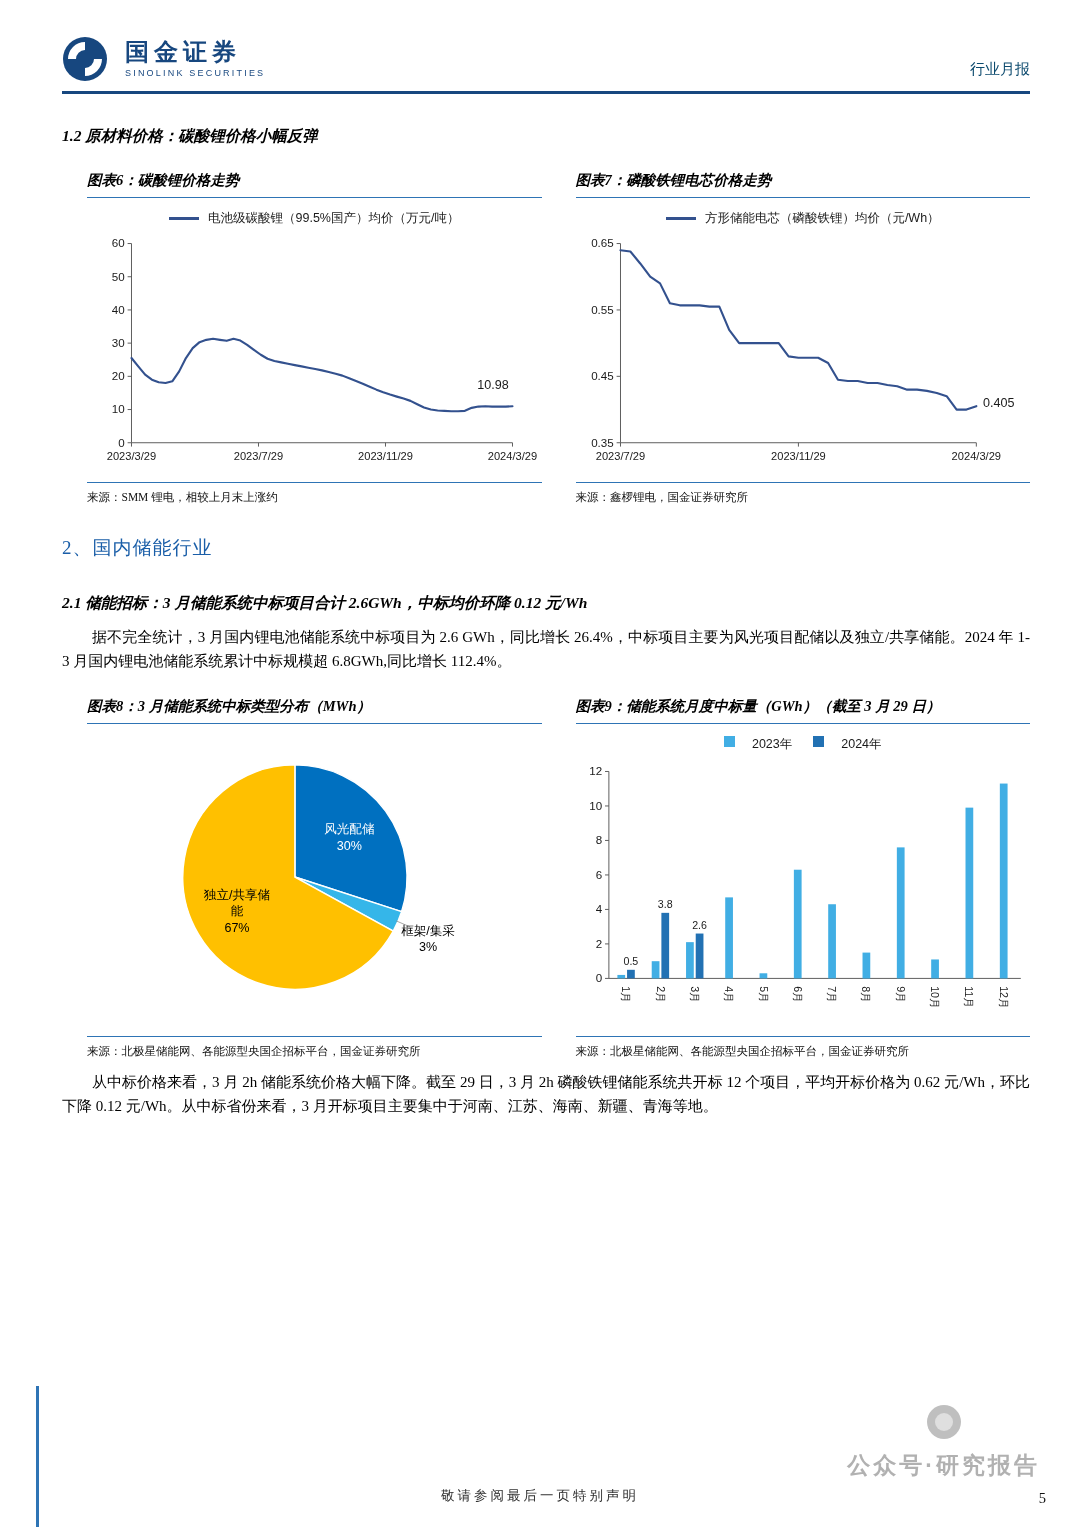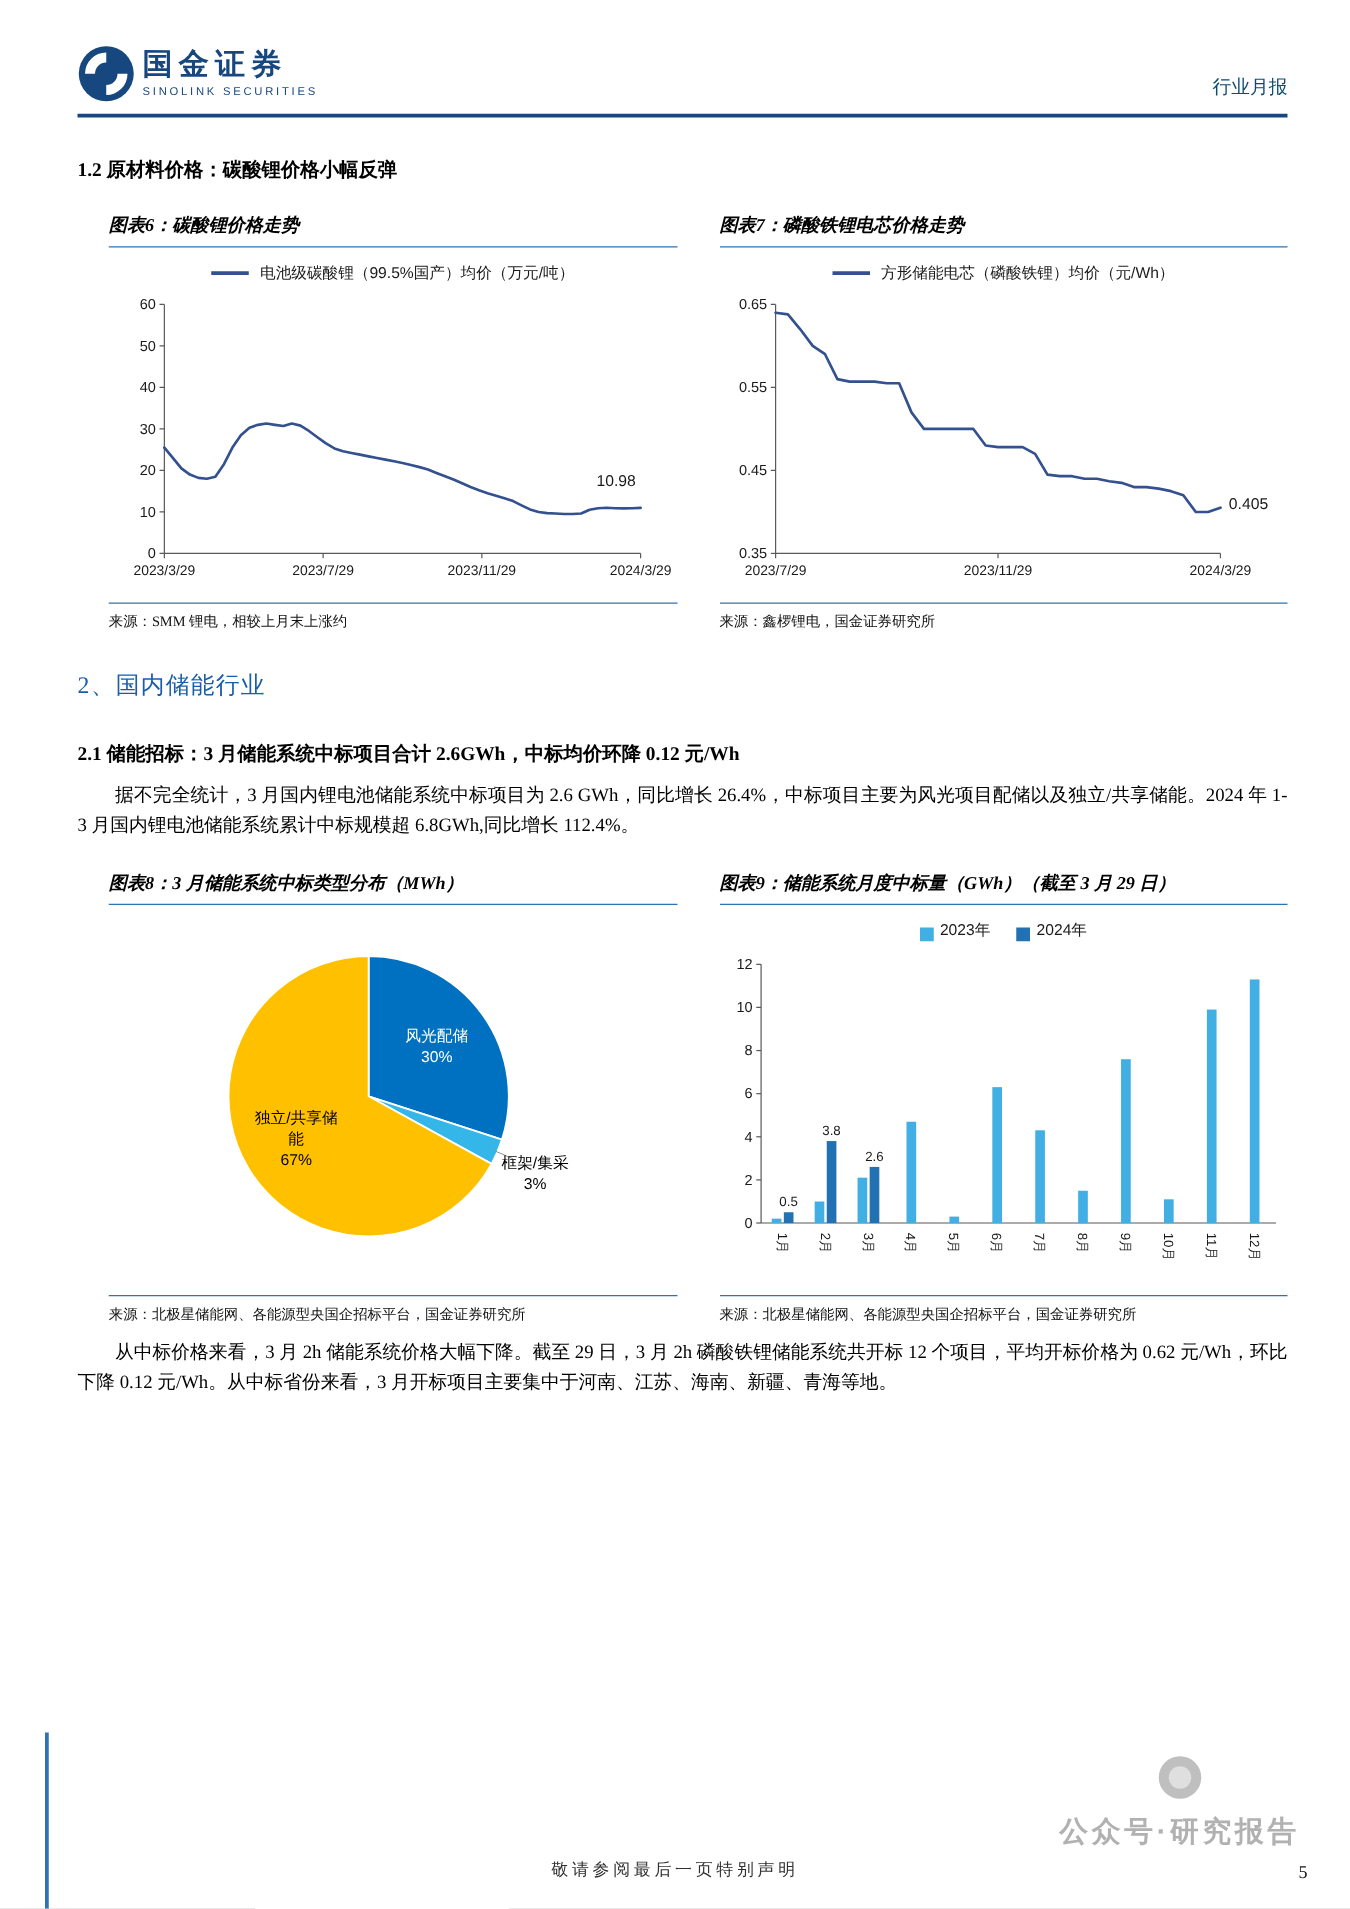--- a/index.html
+++ b/index.html
@@ -3,40 +3,40 @@
 <meta charset="utf-8">
 <style>
   * { box-sizing: border-box; }
   body { margin: 0; background: #888; }
   .page {
     position: relative; width: 1080px; height: 1527px; margin: 0 auto;
     background: #fff; font-family: "Liberation Serif", serif; color: #000;
     overflow: hidden;
   }
   .header { display: flex; justify-content: space-between; align-items: flex-end; padding: 36px 50px 0 62px; }
-  .brand { display: flex; align-items: center; gap: 6px; }
+  .brand { display: flex; align-items: center; gap: 17px; }
   .brand-cn { font-size: 24px; font-weight: bold; color: #17477F; letter-spacing: 5px; font-family: "Liberation Sans", sans-serif; line-height: 1; }
   .brand-en { font-size: 9px; color: #17477F; letter-spacing: 2.2px; font-family: "Liberation Sans", sans-serif; margin-top: 4px; }
   .doc-type { font-size: 15px; color: #0c4a6e; padding-bottom: 3px; }
   .header-rule { height: 3px; background: #17477F; margin: 9px 50px 0 62px; }
 
   .content { padding: 0 50px 0 62px; }
-  .h-black { font-size: 15.5px; font-weight: bold; margin: 32px 0 0 0; }
+  .h-black { font-size: 15.5px; font-weight: bold; margin: 32px 0 0 0; font-style: italic; }
   .body-text { font-size: 15px; line-height: 1.6; text-align: justify; text-indent: 2em; margin: 11px 0 0 0; }
   .h-blue { font-size: 19px; font-weight: normal; color: #1A5EA8; margin: 30px 0 0 0; letter-spacing: 1px; }
 
   .figures-row { display: flex; gap: 34px; margin-top: 24px; margin-left: 25px; }
   .figure { flex: 1; min-width: 0; }
   .figure-title { font-size: 14.5px; font-weight: bold; font-style: italic; padding-bottom: 7px; border-bottom: 1.5px solid #2E74B5; }
   .chart-wrap { padding-top: 8px; }
   .row1 .chart-wrap { height: 282px; }
   .row2 .chart-wrap { height: 310px; }
   .line-legend, .bar-legend { display: flex; justify-content: center; align-items: center; gap: 9px; font-family: "Liberation Sans", sans-serif; font-size: 12.5px; height: 24px; color: #1a1a1a; }
   .legend-line { width: 30px; height: 3px; display: inline-block; }
-  .pair { display: flex; align-items: flex-end; gap: 5px; margin: 0 6px; }
+  .pair { display: flex; align-items: flex-start; gap: 17px; margin: 0 6px; }
   .swatch { width: 11px; height: 11px; display: inline-block; }
   .chart { width: 100%; }
   .chart svg { display: block; }
   .figure-source { border-top: 1.5px solid #2E74B5; margin-top: 2px; padding-top: 7px; font-size: 11.5px; color: #111; }
 
   .footer-disclaimer { position: absolute; left: 0; right: 0; bottom: 22px; text-align: center; font-size: 13.5px; letter-spacing: 3px; color: #303030; }
   .page-number { position: absolute; right: 34px; bottom: 20px; font-size: 14.5px; color: #111; }
   .left-accent { position: absolute; left: 36px; bottom: 0; width: 3px; height: 141px; background: #2E74B5; }
   .watermark { position: absolute; right: 40px; bottom: 46px; display: flex; align-items: center; gap: 11px; color: #A9A9A9; font-size: 23px; font-weight: bold; letter-spacing: 3px; font-family: "Liberation Sans", sans-serif; opacity: .9; flex-direction: column; }
   .wm-icon { width: 34px; height: 34px; border-radius: 50%; background: #B9B9B9; position: relative; flex: 0 0 auto; }

